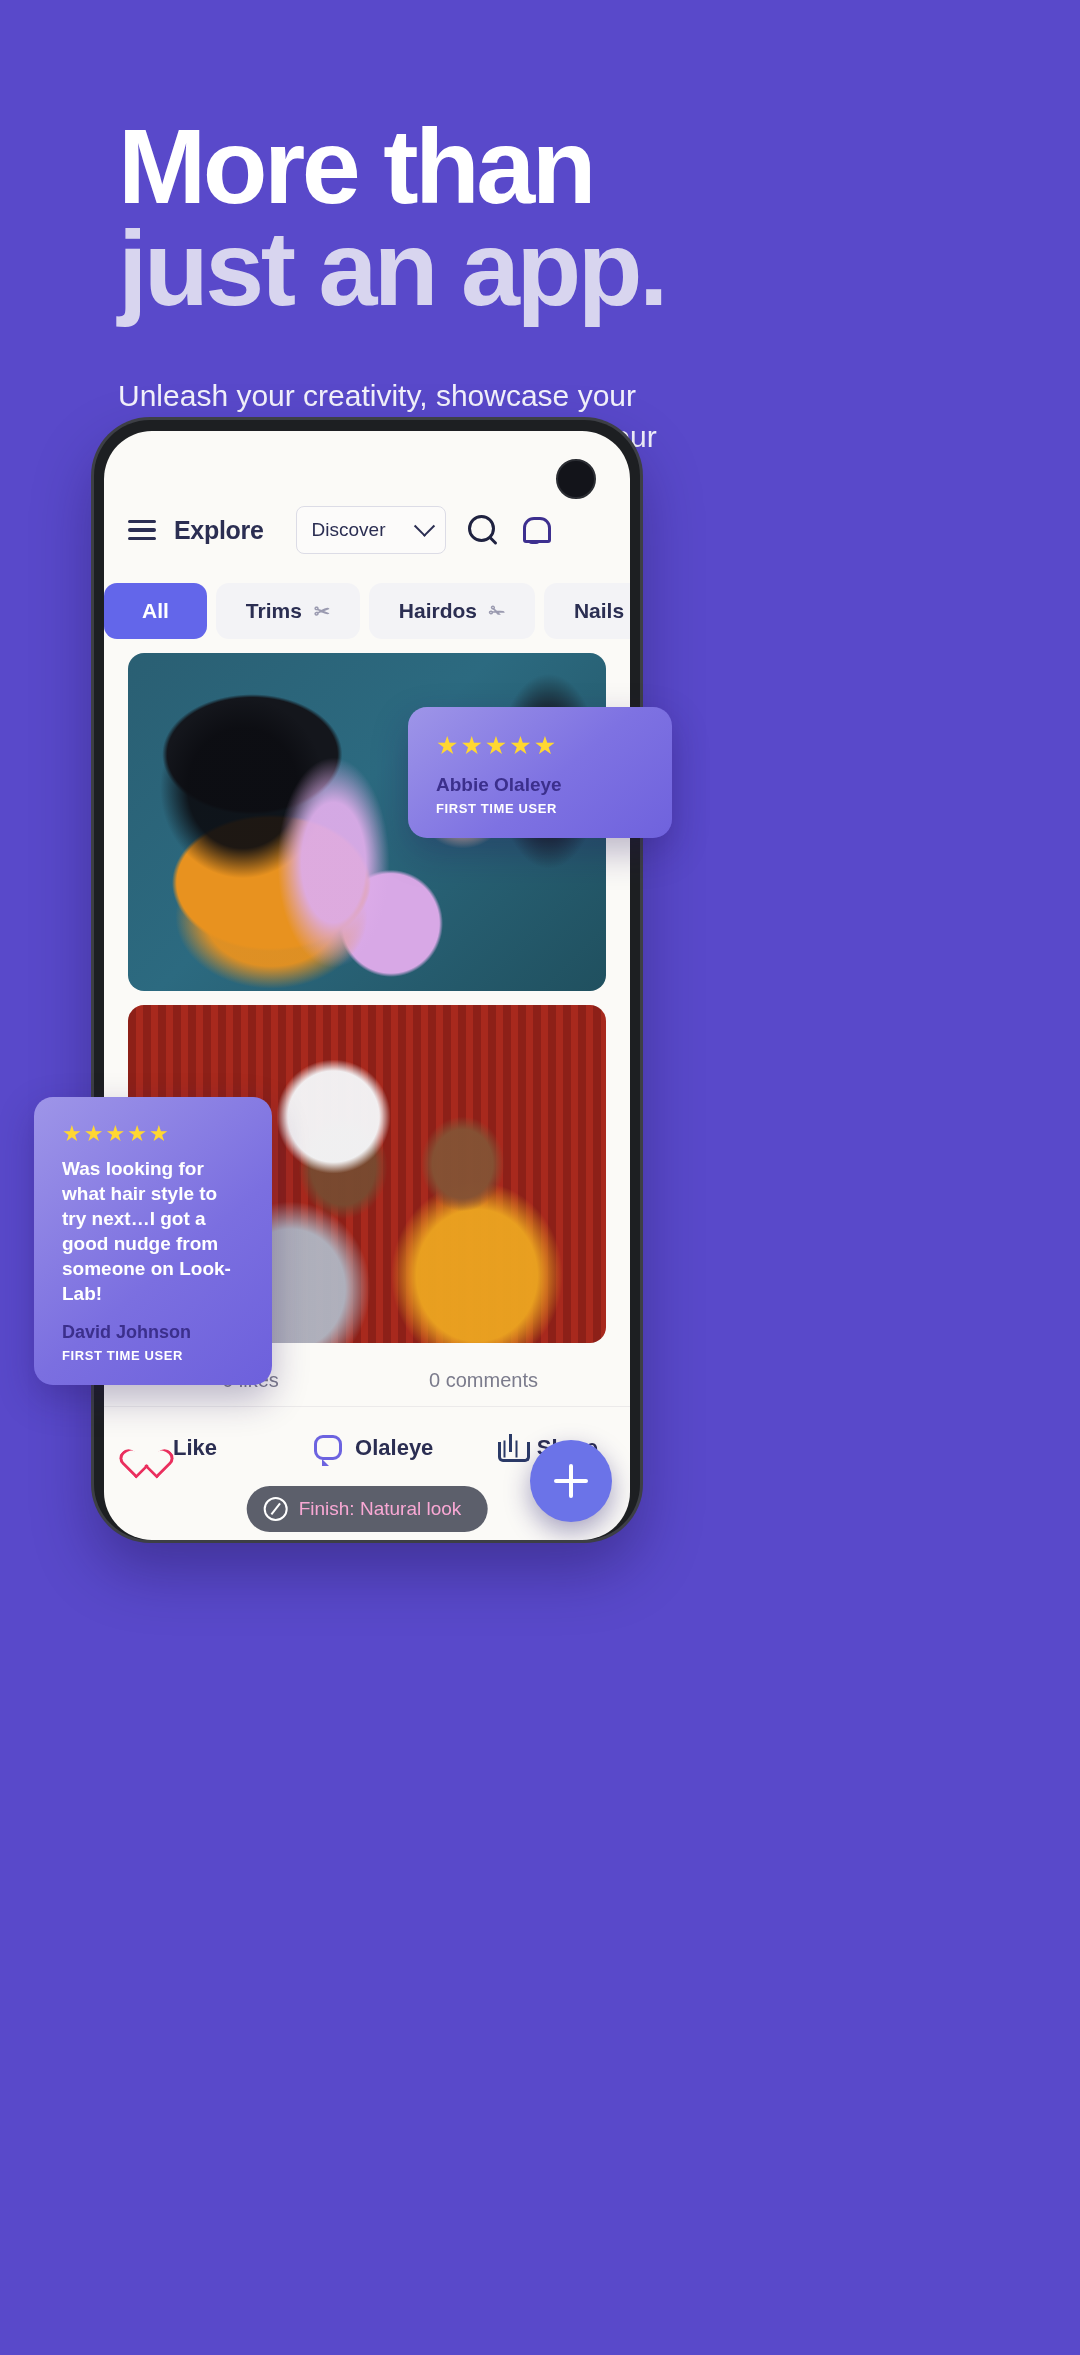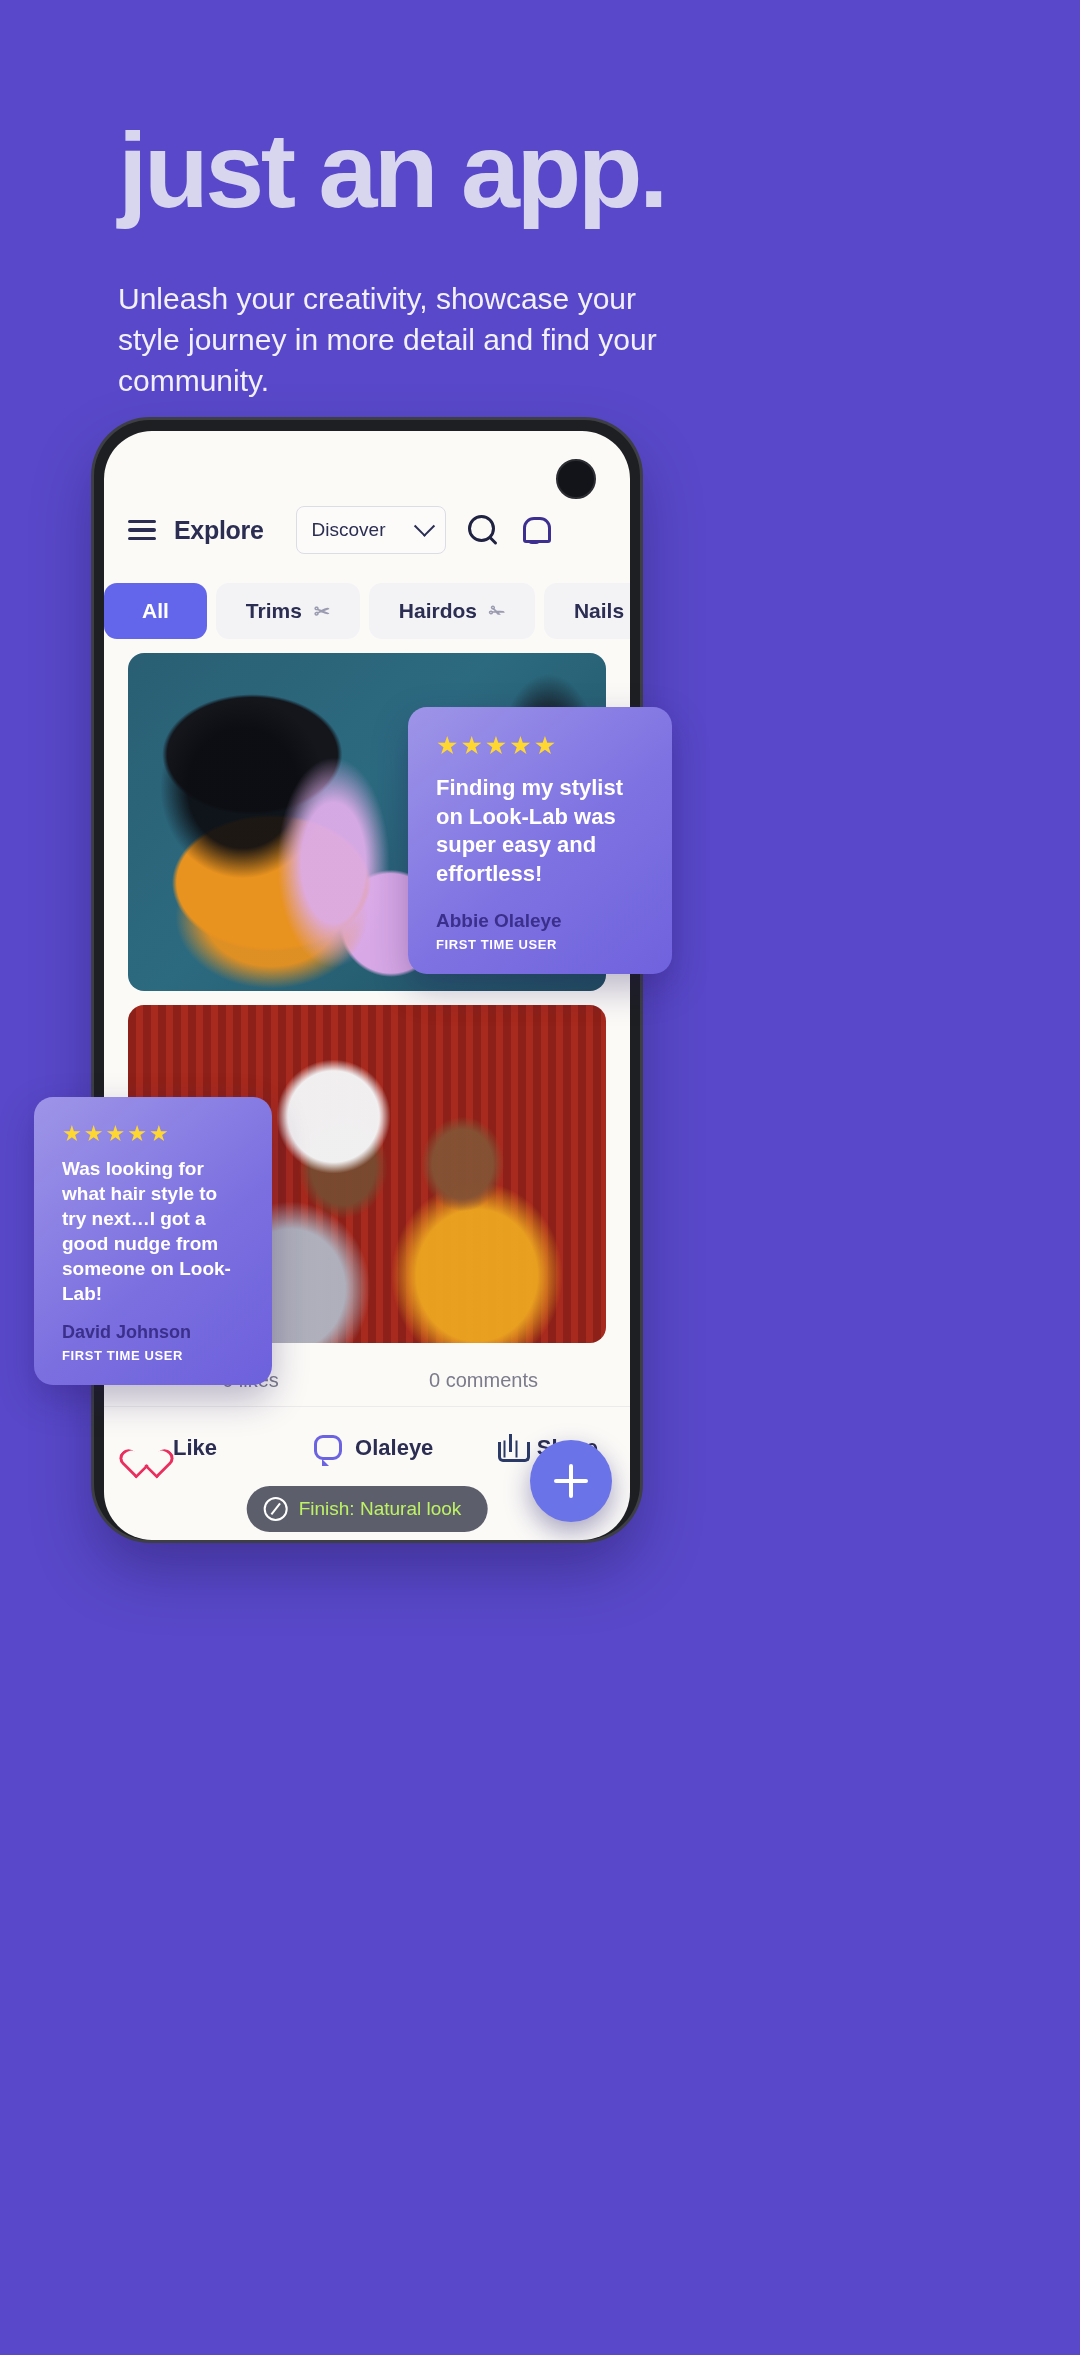--- a/index.html
+++ b/index.html
@@ -254,21 +254,21 @@
   
   .finish-pill {
     position: absolute;
     left: 50%; transform: translateX(-50%);
     bottom: 8px;
     height: 46px;
     background: #5c5f6b;
     border-radius: 23px;
     display: flex; align-items: center; gap: 11px;
     padding: 0 26px 0 17px;
-    color: #bef264; font-size: 19px;
+    color: #f9a8d4; font-size: 19px;
     z-index: 45;
   }
   .pill-ic {
     width: 24px; height: 24px; border-radius: 50%;
     border: 2.2px solid #ffffff; position: relative;
   }
   .pill-ic::after { content:""; position:absolute; left:9px; top:3px; width:2.4px;height:14px;background:#ffffff; transform: rotate(38deg); }
 
   
   .fab {
@@ -286,20 +286,21 @@
     content:""; position:absolute; background:#ffffff; border-radius:2px;
   }
   .fab-plus::before { left:0; top:15px; width:34px; height:4px; }
   .fab-plus::after  { top:0; left:15px; height:34px; width:4px; }
 </style>
 </head>
 <body>
 
 <div class="hero">
   <h1 class="headline">
+    <span class="line1">More than</span>
     <span class="line2">just an app.</span>
   </h1>
   <p class="subtitle">Unleash your creativity, showcase your style journey in more detail and find your community.</p>
 </div>
 
 <div class="phone">
   <div class="phone-inner">
 
     <div class="camera"></div>
 
@@ -371,21 +372,20 @@
 
     <div class="fab">
       <span class="fab-plus"></span>
     </div>
 
   </div>
 </div>
 
 <div class="testimonial t1">
   <div class="stars">★★★★★</div>
-  <div class="t-quote">Finding my stylist on Look-Lab was super easy and effortless!</div>
   <div class="t-name">Abbie Olaleye</div>
   <div class="t-role">FIRST TIME USER</div>
 </div>
 
 <div class="testimonial t2">
   <div class="stars">★★★★★</div>
   <div class="t-quote">Was looking for what hair style to try next…I got a good nudge from someone on Look-Lab!</div>
   <div class="t-name">David Johnson</div>
   <div class="t-role">FIRST TIME USER</div>
 </div>

